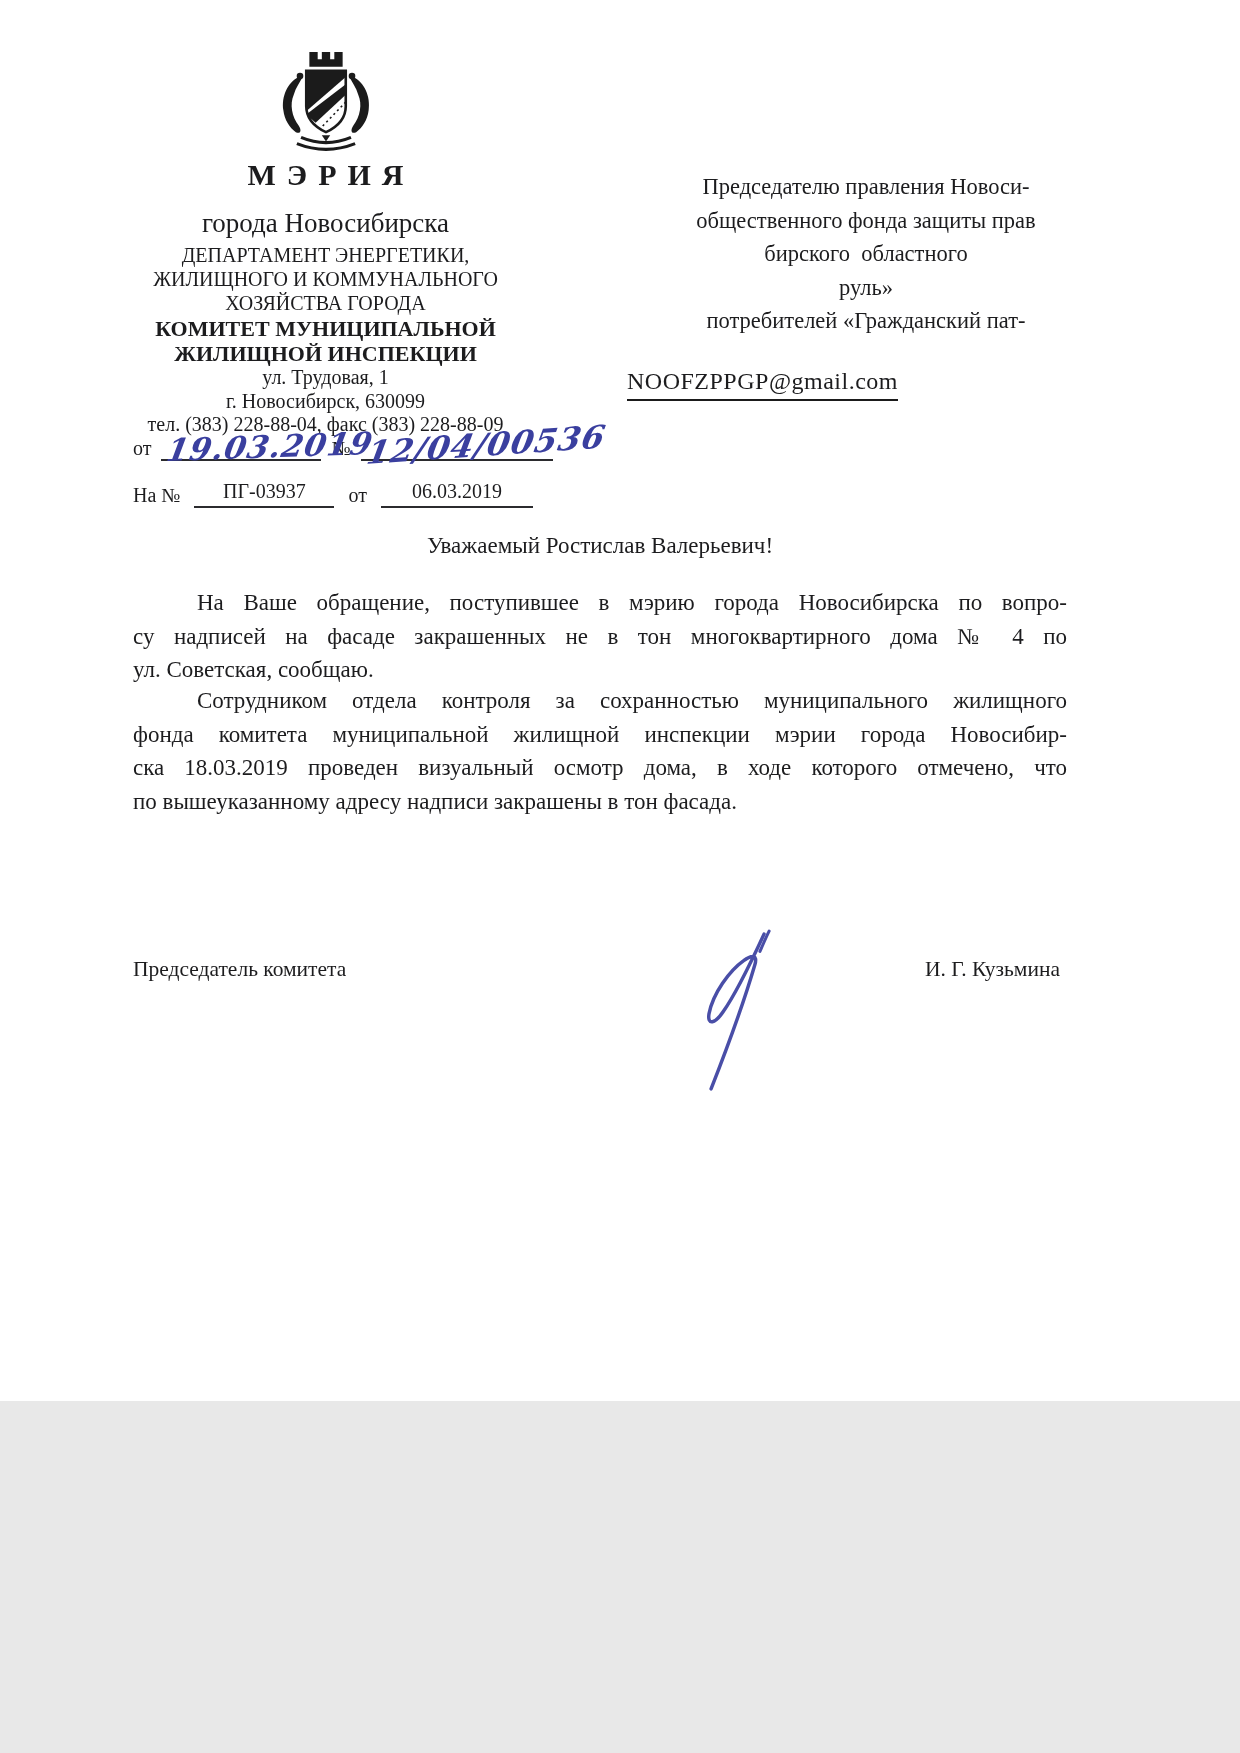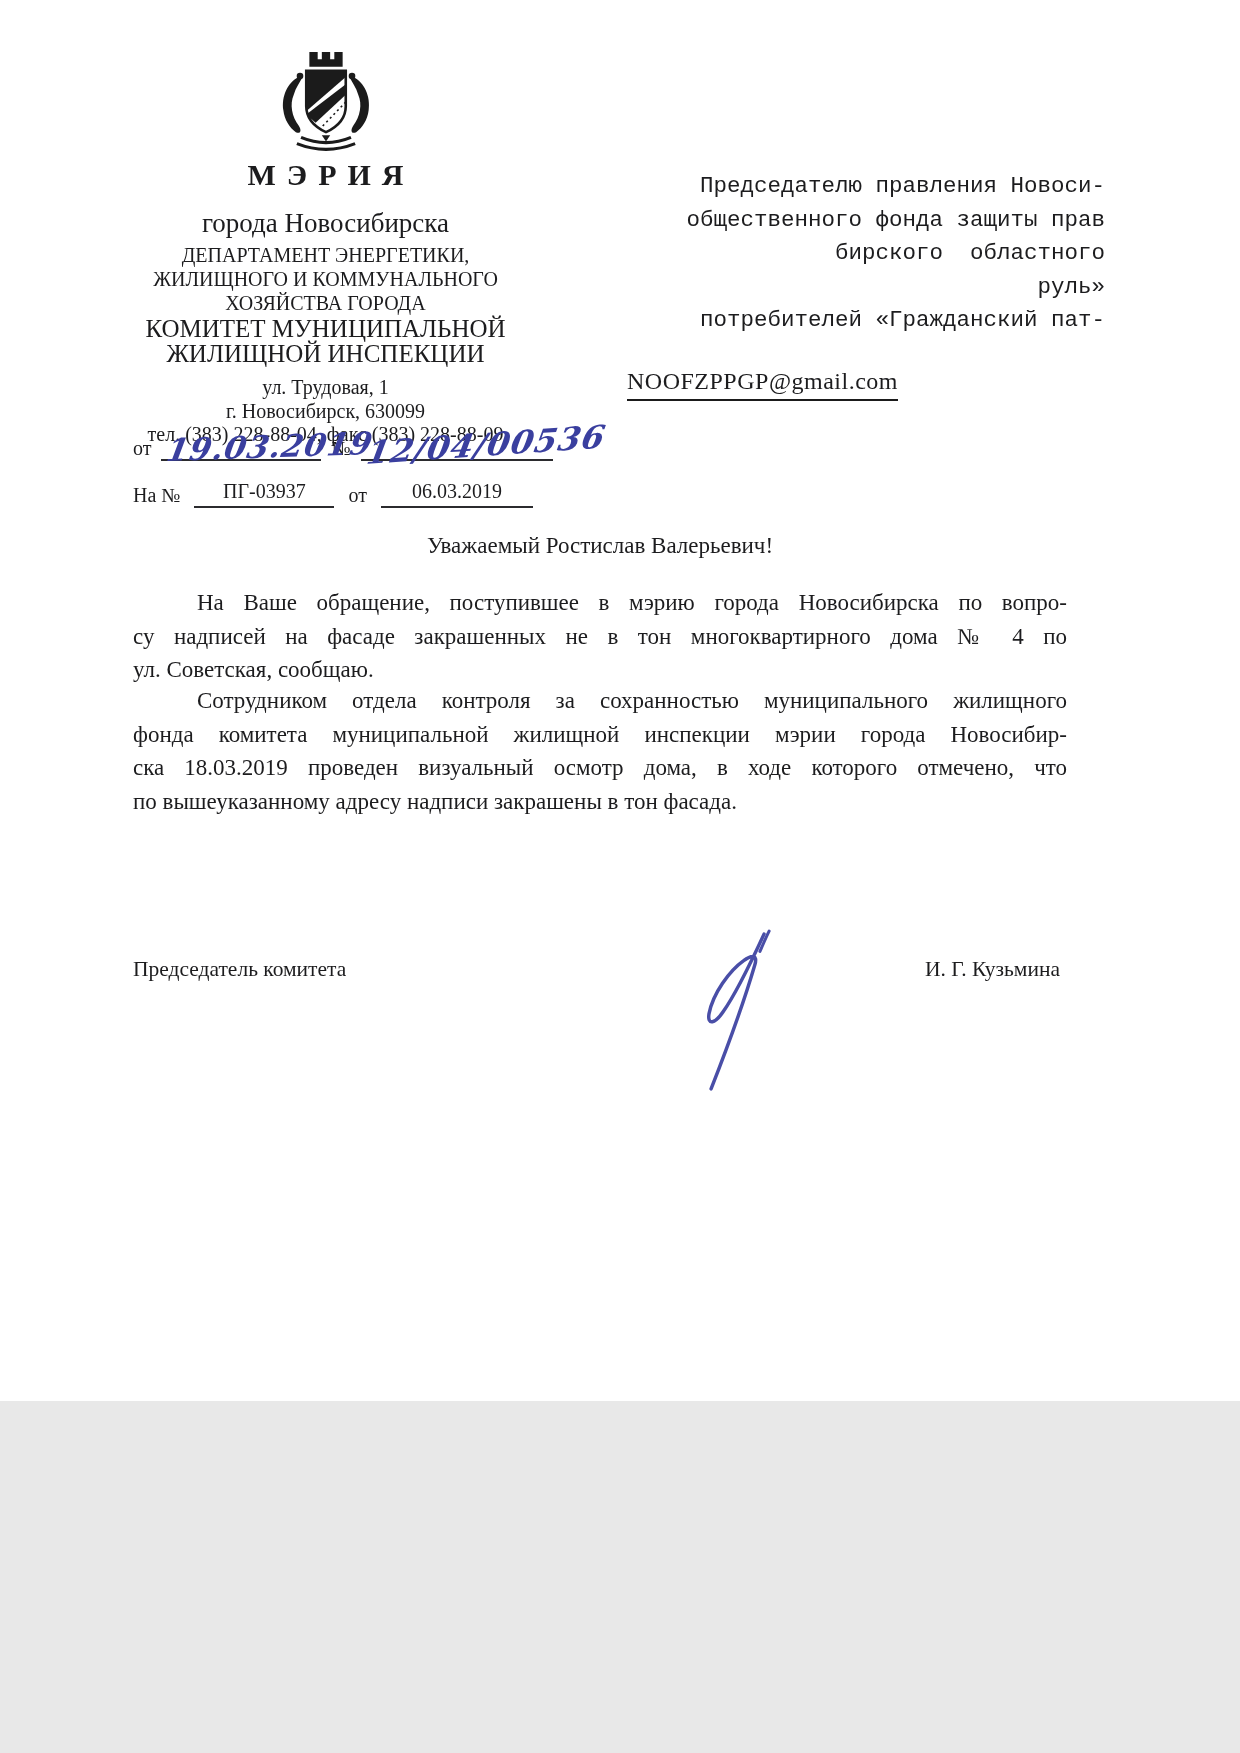--- a/index.html
+++ b/index.html
@@ -10,43 +10,43 @@
     font-family:"Liberation Serif","DejaVu Serif",serif;
     color:var(--text,#1c1c1e);
     overflow:hidden;
   }
   
   .lh-left{position:absolute;left:133px;top:52px;width:385px;text-align:center;}
   .emblem{display:block;margin:0 auto;}
   .org1{margin-top:6px;font-size:30px;font-weight:bold;letter-spacing:11px;text-indent:11px;line-height:34px;}
   .org2{margin-top:16px;font-size:27px;font-weight:normal;line-height:31px;}
   .dept{margin-top:4px;font-size:20px;line-height:24px;}
-  .committee{margin-top:2px;font-size:25px;font-weight:normal;line-height:24.5px;}
-  .addr{margin-top:10px;font-size:20px;line-height:23.5px;}
+  .committee{margin-top:2px;font-size:22px;font-weight:bold;line-height:24.5px;}
+  .addr{font-size:20px;line-height:23.5px;}
   .cline{text-align:center;}
   
   .row-out{position:absolute;left:133px;top:431px;width:460px;display:flex;align-items:flex-end;gap:10px;font-size:20px;}
   .row-in{position:absolute;left:133px;top:478px;width:460px;display:flex;align-items:flex-end;gap:14px;font-size:20px;}
   .lbl{line-height:26px;white-space:nowrap;}
   .blank{position:relative;display:inline-block;height:28px;border-bottom:2px solid #2b2b2e;vertical-align:bottom;text-align:center;line-height:26px;}
   .blank-date{width:160px;}
   .blank-num{width:192px;}
   .blank-innum{width:140px;}
   .blank-indate{width:152px;}
   .hand{
     position:absolute;left:4px;bottom:-4px;
     font-family:"DejaVu Serif",serif;font-style:italic;font-weight:600;
     font-size:31px;color:var(--ink_blue,#3a3f9f);
     transform:skewX(-12deg) rotate(-2deg);transform-origin:left bottom;
     white-space:nowrap;letter-spacing:1px;
   }
   .hw-num{font-size:32px;bottom:-7px;transform:skewX(-14deg) rotate(-4deg);}
   
   .recipient{position:absolute;left:627px;top:170px;width:478px;font-size:22.5px;line-height:33.5px;}
-  .rline{text-align:right;white-space:pre-wrap;font-family:Liberation Mono, monospace;}
+  .rline{text-align:center;white-space:pre-wrap;}
   .r-name{margin-top:23px;}
   .r-email-wrap{margin-top:27px;}
   .r-email{display:inline-block;font-size:24px;border-bottom:2px solid #1b1b1b;padding-bottom:1px;letter-spacing:.5px;}
   
   .salutation{position:absolute;left:133px;top:533px;width:934px;text-align:center;font-size:23px;}
   .para{position:absolute;left:133px;width:934px;font-size:23px;line-height:33.5px;}
   .p1{top:586px;}
   .p2{top:684px;}
   .jline{text-align:justify;text-align-last:justify;}
   .jline.last{text-align-last:left;}

